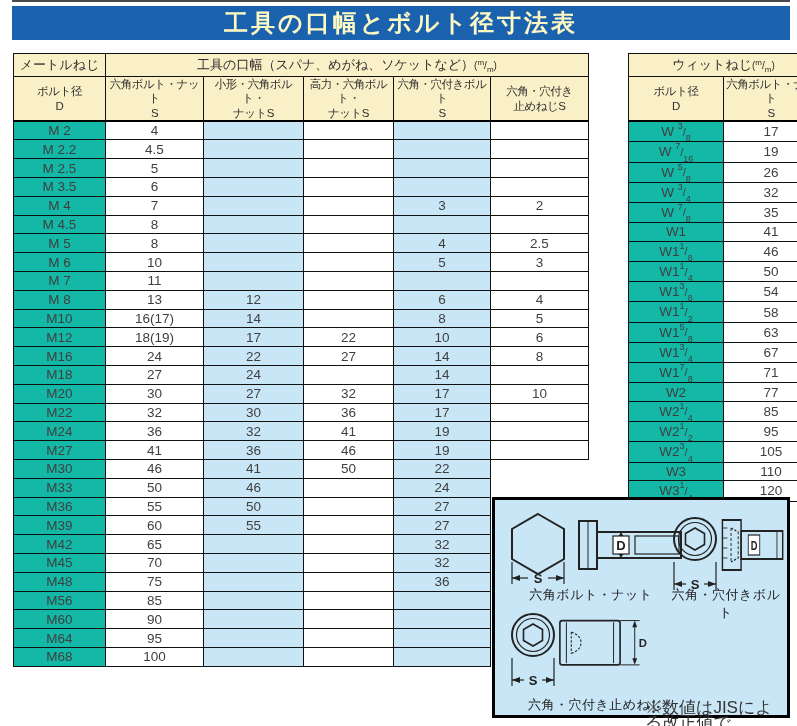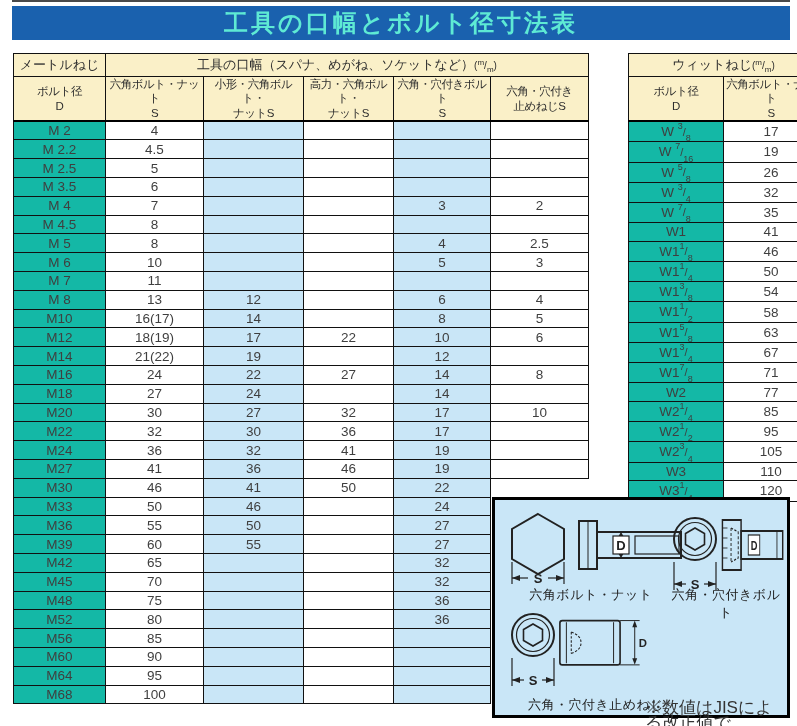--- a/index.html
+++ b/index.html
@@ -1,21 +1,21 @@
 <!DOCTYPE html>
 <html><head>
 <meta charset="utf-8">
 <style>
   html,body{margin:0;padding:0;background:#fff;}
   #canvas{position:relative;width:797px;height:726px;background:#fff;overflow:hidden;
           font-family:"Liberation Sans",sans-serif;color:#333;}
   .topstrip{position:absolute;left:12px;top:0;width:778px;height:2px;background:#4a4a4a;}
   .titlebar{position:absolute;left:12px;top:6px;width:778px;height:34px;background:#1A61AE;
             display:flex;align-items:center;justify-content:center;}
-  .titlebar span{color:#5eead4;font-size:24px;font-weight:bold;letter-spacing:3px;}
+  .titlebar span{color:#fef9c3;font-size:24px;font-weight:bold;letter-spacing:3px;}
 
   table.tbl{position:absolute;border-collapse:collapse;table-layout:fixed;}
   #metric-table{left:13px;top:53px;width:575px;padding-left:16px;}
   #whit-table{left:600px;top:53px;width:190px;margin-left:28px;}
   .tbl th,.tbl td{border:1px solid #111;text-align:center;vertical-align:middle;padding:0;
                   font-size:13.5px;color:#3f3f3f;overflow:hidden;}
   .tbl thead th{background:#FAF0C8;color:#2e2e2e;font-weight:normal;}
   tr.h1 th{height:22px;font-size:13px;}
   tr.h2 th{height:36px;font-size:11.5px;line-height:1.25;white-space:pre-line;
            letter-spacing:-0.5px;border-bottom:2px solid #000;}
@@ -170,28 +170,20 @@
         </tr>
         <tr>
           <td class="c-cream lth">M12</td>
           <td class="c-white">18(19)</td>
           <td class="c-blue">17</td>
           <td class="c-white">22</td>
           <td class="c-blue">10</td>
           <td class="c-white rth">6</td>
         </tr>
         <tr>
-          <td class="c-cream lth">M14</td>
-          <td class="c-white">21(22)</td>
-          <td class="c-blue">19</td>
-          <td class="c-white"></td>
-          <td class="c-blue">12</td>
-          <td class="c-white rth"></td>
-        </tr>
-        <tr>
           <td class="c-cream lth">M16</td>
           <td class="c-white">24</td>
           <td class="c-blue">22</td>
           <td class="c-white">27</td>
           <td class="c-blue">14</td>
           <td class="c-white rth">8</td>
         </tr>
         <tr>
           <td class="c-cream lth">M18</td>
           <td class="c-white">27</td>
@@ -270,27 +262,20 @@
         <tr>
           <td class="c-cream lth">M45</td>
           <td class="c-white">70</td>
           <td class="c-blue"></td>
           <td class="c-white"></td>
           <td class="c-blue rth">32</td>
         </tr>
         <tr>
           <td class="c-cream lth">M48</td>
           <td class="c-white">75</td>
-          <td class="c-blue"></td>
-          <td class="c-white"></td>
-          <td class="c-blue rth">36</td>
-        </tr>
-        <tr>
-          <td class="c-cream lth">M52</td>
-          <td class="c-white">80</td>
           <td class="c-blue"></td>
           <td class="c-white"></td>
           <td class="c-blue rth">36</td>
         </tr>
         <tr>
           <td class="c-cream lth">M56</td>
           <td class="c-white">85</td>
           <td class="c-blue"></td>
           <td class="c-white"></td>
           <td class="c-blue rth"></td>

